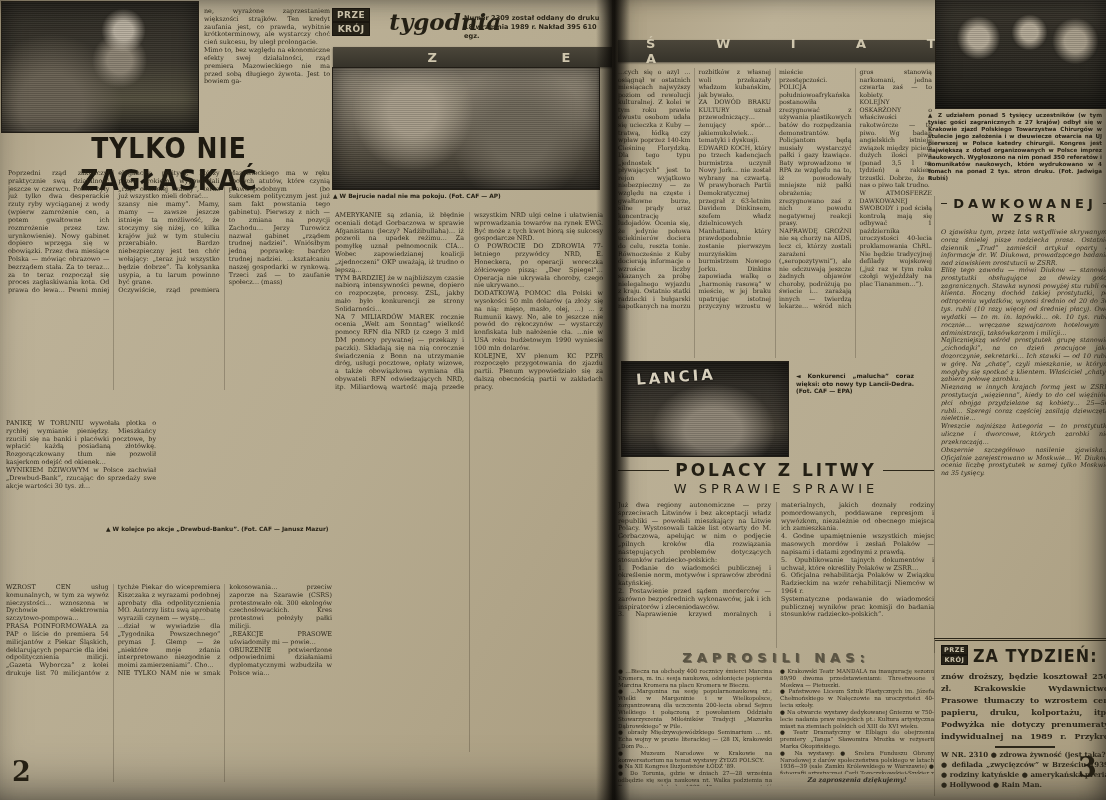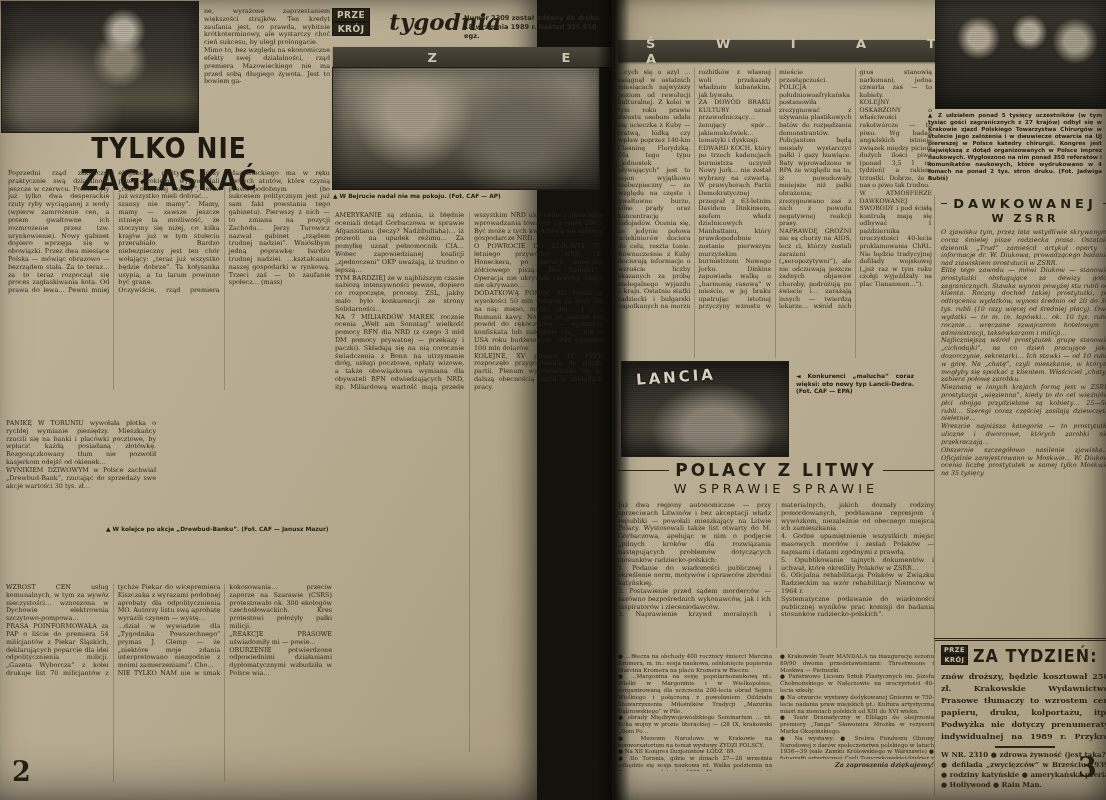--- a/index.html
+++ b/index.html
@@ -1,20 +1,20 @@
 <!DOCTYPE html>
 <html><head>
 <meta charset="utf-8">
 <style>
   html,body{margin:0;padding:0;background:#111;}
   #canvas{position:relative;width:1106px;height:800px;overflow:hidden;
     background:#15120d;font-family:"DejaVu Serif",serif;color:#2c2820;}
   .page{position:absolute;top:0;height:800px;background:
     linear-gradient(120deg,#ac9f83 0%,#bcb197 18%,#b6ab90 55%,#aa9d80 100%);}
-  #page-left{left:0;width:537px;box-shadow:inset -18px 0 28px -12px rgba(0,0,0,.55), inset 0 -30px 50px -25px rgba(0,0,0,.5), inset 0 14px 30px -18px rgba(0,0,0,.45);}
+  #page-left{left:0;width:604px;box-shadow:inset -18px 0 28px -12px rgba(0,0,0,.55), inset 0 -30px 50px -25px rgba(0,0,0,.5), inset 0 14px 30px -18px rgba(0,0,0,.45);padding-left:36px;}
   #page-right{left:612px;width:494px;box-shadow:inset 16px 0 26px -12px rgba(0,0,0,.55), inset -14px 0 30px -14px rgba(0,0,0,.6), inset 0 -28px 50px -25px rgba(0,0,0,.5);}
   #gutter{position:absolute;left:596px;top:0;width:34px;height:800px;
     background:linear-gradient(90deg,rgba(0,0,0,0) 0%,rgba(10,8,5,.85) 45%,rgba(10,8,5,.9) 55%,rgba(0,0,0,0) 100%);z-index:30;}
   .abs{position:absolute;}
   .photo{background:#4a453c;box-shadow:0 0 0 1px #211d16, inset 0 0 22px rgba(0,0,0,.6);overflow:hidden;}
   .halftone{position:absolute;inset:0;background:repeating-linear-gradient(0deg,rgba(0,0,0,.14) 0 1px,rgba(255,255,255,.03) 1px 2px);pointer-events:none;}
   .body-text{font-size:6.4px;line-height:1.22;text-align:justify;white-space:pre-line;
     color:#2b2619;overflow:hidden;}
   .cols2{column-count:2;column-gap:10px;column-rule:1px solid rgba(40,32,20,.25);}
   .cols3{column-count:3;column-gap:9px;column-rule:1px solid rgba(40,32,20,.25);}
@@ -155,34 +155,36 @@
     <div class="abs body-text cols2" style="left:6px;top:502px;width:316px;height:146px;">Już dwa regiony autonomiczne — przy sprzeciwach Litwinów i bez akceptacji władz republiki — powołali mieszkający na Litwie Polacy. Wystosowali także list otwarty do M. Gorbaczowa, apelując w nim o podjęcie „pilnych kroków dla rozwiązania następujących problemów dotyczących stosunków radziecko-polskich:
 1. Podanie do wiadomości publicznej i określenie norm, motywów i sprawców zbrodni katyńskiej.
 2. Postawienie przed sądem morderców — zarówno bezpośrednich wykonawców, jak i ich inspiratorów i zleceniodawców.
 3. Naprawienie krzywd moralnych i materialnych, jakich doznały rodziny pomordowanych, poddawane represjom i wywózkom, niezależnie od obecnego miejsca ich zamieszkania.
 4. Godne upamiętnienie wszystkich miejsc masowych mordów i zesłań Polaków — napisami i datami zgodnymi z prawdą.
 5. Opublikowanie tajnych dokumentów i uchwał, które określiły Polaków w ZSRR…
 6. Oficjalna rehabilitacja Polaków w Związku Radzieckim na wzór rehabilitacji Niemców w 1964 r.
 Systematyczne podawanie do wiadomości publicznej wyników prac komisji do badania stosunków radziecko-polskich”.</div>
 
     <div class="abs" style="left:6px;top:650px;width:316px;">
+      <div style="text-align:center;font-family:'DejaVu Sans',sans-serif;font-weight:900;font-size:13px;
+                  letter-spacing:5px;color:#5a5443;text-shadow:1px 1px 0 rgba(30,25,15,.45);">ZAPROSILI NAS:</div>
       <div style="display:flex;gap:8px;margin-top:3px;">
         <div class="body-text" style="width:154px;height:118px;font-size:5.6px;">● …Biecza na obchody 400 rocznicy śmierci Marcina Kromera, m. in.: sesja naukowa, odsłonięcie popiersia Marcina Kromera na placu Kromera w Bieczu.
 ● …Margonina na sesję popularnonaukową nt.: Wielki w Margoninie i w Wielkopolsce, zorganizowaną dla uczczenia 200-lecia obrad Sejmu Wielkiego i połączoną z powołaniem Oddziału Stowarzyszenia Miłośników Tradycji „Mazurka Dąbrowskiego” w Pile.
 ● obrady Międzywojewódzkiego Seminarium … nt. Echa wojny w prozie literackiej — (28 IX, krakowski „Dom Po…
 ● Muzeum Narodowe w Krakowie na konwersatorium na temat wystawy ŻYDZI POLSCY.
 ● Na XII Kongres Iluzjonistów ŁÓDŹ ’89.
 ● Do Torunia, gdzie w dniach 27—28 września odbędzie się sesja naukowa nt. Walka podziemia na Pomorzu w latach 1939—45 oraz uroczystość poświęcenia sztandaru Pomorskiego Okręgu Armii Krajowej.</div>
         <div style="width:154px;">
           <div class="body-text" style="height:106px;font-size:5.6px;">● Krakowski Teatr MANDALA na inaugurację sezonu 89/90 dwoma przedstawieniami: Threetwoone i Moskwa — Pietuszki.
 ● Państwowe Liceum Sztuk Plastycznych im. Józefa Chełmońskiego w Nałęczowie na uroczystości 40-lecia szkoły.
 ● Na otwarcie wystawy dedykowanej Gnieznu w 750-lecie nadania praw miejskich pt.: Kultura artystyczna miast na ziemiach polskich od XIII do XVI wieku.
 ● Teatr Dramatyczny w Elblągu do obejrzenia premiery „Tanga” Sławomira Mrożka w reżyserii Marka Okopińskiego.
 ● Na wystawy: ● Srebra Funduszu Obrony Narodowej z darów społeczeństwa polskiego w latach 1936—39 (sale Zamku Królewskiego w Warszawie) ● fotografii artystycznej Carli Tomczykowskiej-Szykier z San Francisco (Muzeum w Warce) ● malarstwa, rysunku, grafiki i medalierstwa Wojciecha Barylskiego — 25 lat pracy twórczej (Galeria BWA w Częstochowie).</div>
-          <div style="text-align:right;font-style:italic;font-weight:bold;font-size:6.4px;margin-top:2px;">Za zaproszenia dziękujemy!</div>
+          <div style="text-align:center;font-style:italic;font-weight:bold;font-size:6.4px;margin-top:2px;">Za zaproszenia dziękujemy!</div>
         </div>
       </div>
     </div>
 
     <div class="abs" style="left:322px;top:196px;width:168px;border-left:1px solid rgba(40,32,20,.3);padding-left:6px;">
       <div class="ruled-title ruleline" style="font-size:13px;letter-spacing:4px;">
         <span>DAWKOWANEJ</span>
       </div>
       <div class="ruled-title" style="font-size:11px;letter-spacing:3px;margin-top:1px;">
         <span>W ZSRR</span>

